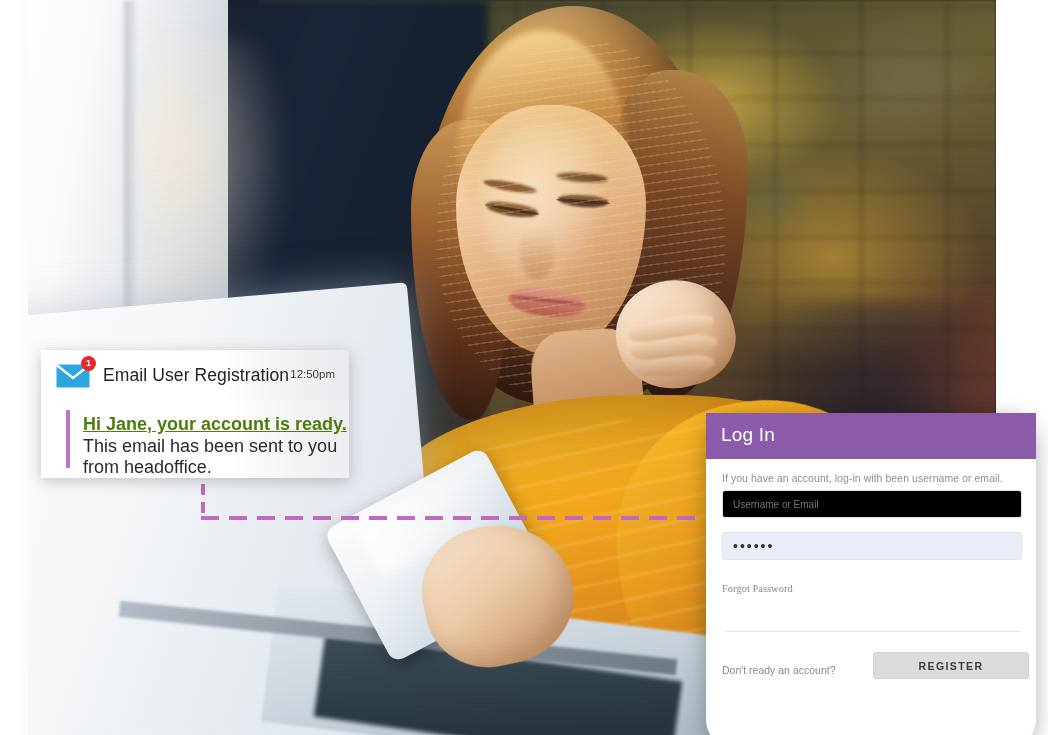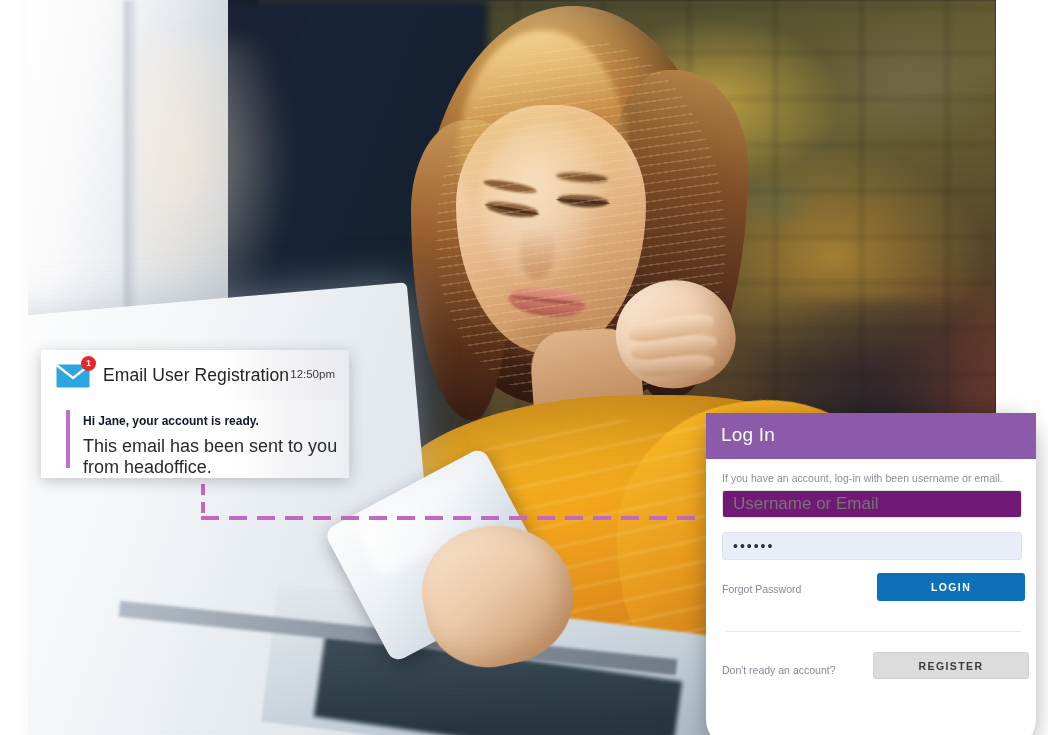--- a/index.html
+++ b/index.html
@@ -293,21 +293,21 @@
   }
   .notif-body{
     position:absolute;left:0;top:50px;width:308px;height:78px;
     background:linear-gradient(90deg,#ffffff 0%,#ffffff 62%,#f4f4f6 82%,#eceef1 100%);
     padding-left:0;
   }
   .accent{
     position:absolute;left:25px;top:60px;width:4px;height:58px;background:#bd72cd;
   }
   .notif-strong{
-    position:absolute;left:42px;top:64px;font-size:12px;font-weight:bold;color:#0f172a;
+    position:absolute;left:42px;top:64px;font-size:18px;font-weight:bold;color:#4d7c0f;text-decoration:underline;
   }
   .notif-sub{
     position:absolute;left:42px;top:86px;font-size:18px;color:#2a2a2a;
   }
 
   
   .login{
     position:absolute;left:706px;top:413px;width:330px;height:334px;
     background:#ffffff;box-shadow:0 5px 22px rgba(0,0,0,.30);border-radius:27px;
   }
@@ -315,29 +315,29 @@
     position:absolute;left:0;top:0;width:330px;height:46px;background:#8b5aa8;
   }
   .login-head span{
     position:absolute;left:15px;top:11px;color:#ffffff;font-size:19px;letter-spacing:.2px;
   }
   .login-sub{
     position:absolute;left:16px;top:59px;font-size:10.5px;color:#8a8f96;letter-spacing:.05px;
   }
   .fld{
     position:absolute;left:16px;width:300px;height:28px;box-sizing:border-box;
-    border:1px solid #dfe3e8;background:#701a75;border-radius:3px;
-    font-size:17px;color:#9aa0a8;padding-left:10px;line-height:26px;
+    border:1px solid #dfe3e8;background:#000000;border-radius:3px;
+    font-size:10px;color:#9aa0a8;padding-left:10px;line-height:26px;
     font-family:"Liberation Sans",sans-serif;
   }
   .fld-user{top:77px;}
   .fld-pass{top:119px;background:#e8edf7;border-color:#dde3f0;color:#2a2f38;
     letter-spacing:2px;font-size:14px;}
   .forgot{
-    position:absolute;left:16px;top:572px;font-size:10.5px;color:#838a92;
+    position:absolute;left:16px;top:572px;font-size:10.5px;color:#838a92;font-family:Liberation Serif, serif;
   }
   .btn-login{
     position:absolute;left:171px;top:160px;width:148px;height:28px;
     background:#0e71b8;border:none;border-radius:3px;color:#ffffff;
     font-size:10.5px;font-weight:bold;letter-spacing:1.4px;cursor:pointer;
     font-family:"Liberation Sans",sans-serif;
   }
   .divider{
     position:absolute;left:19px;top:218px;width:296px;height:1px;background:#e6e8ec;
   }
@@ -438,21 +438,20 @@
       <span>Log In</span>
     </div>
     <div class="login-sub">If you have an account, log-in with been username or email.</div>
 
     <input class="fld fld-user" type="text" placeholder="Username or Email" style="">
 
     <div class="fld fld-pass">••••••</div>
 
     <div class="forgot" style="top:170px">Forgot Password</div>
 
-    <button class="btn-login">LOGIN</button>
 
     <div class="divider"></div>
 
     <div class="noacct">Don't ready an account?</div>
 
     <button class="btn-register">REGISTER</button>
   </div>
 
 </div>
 

